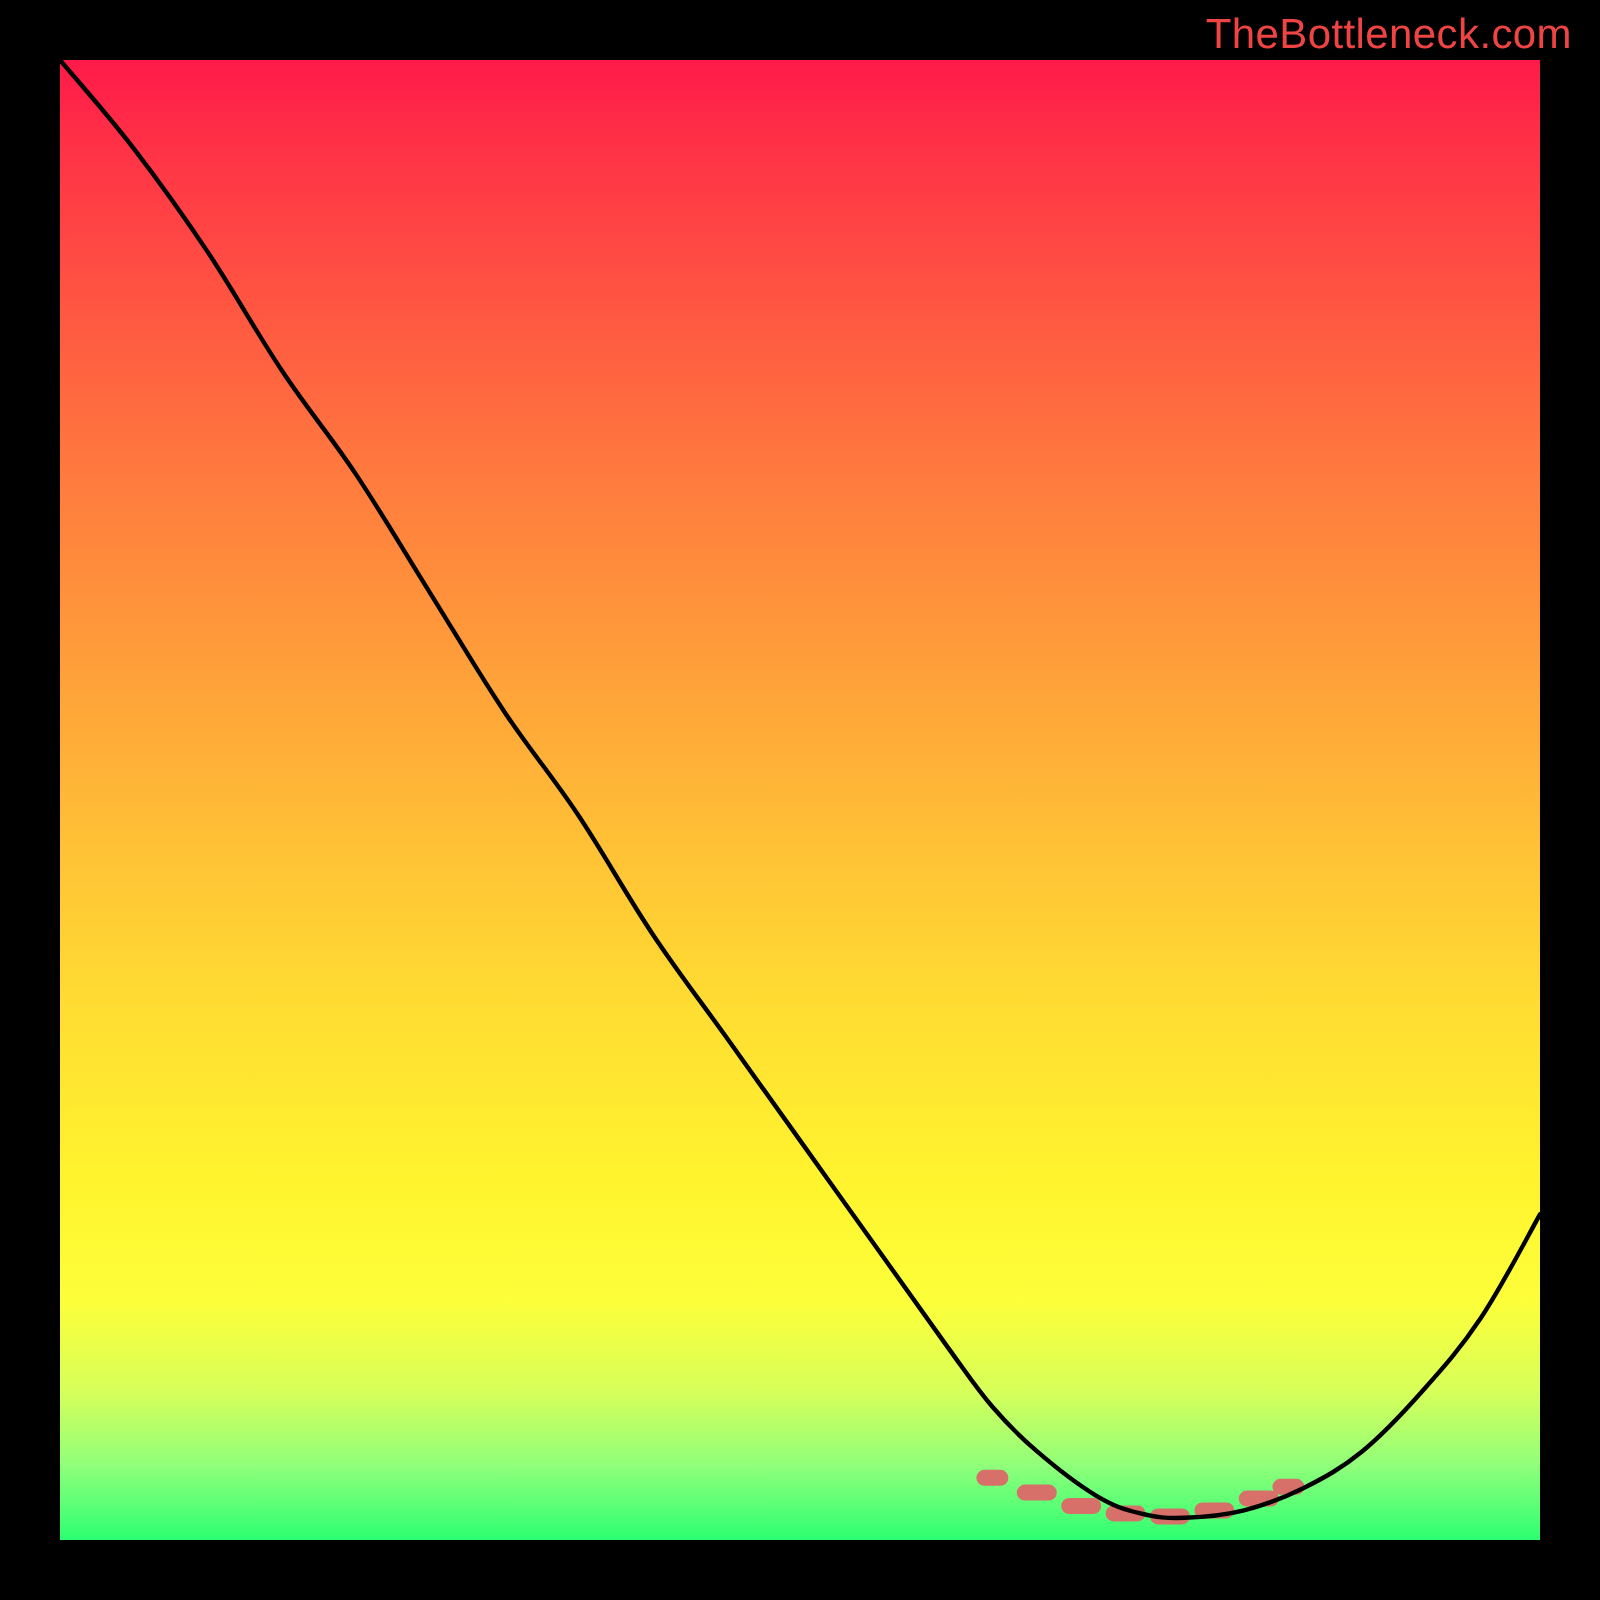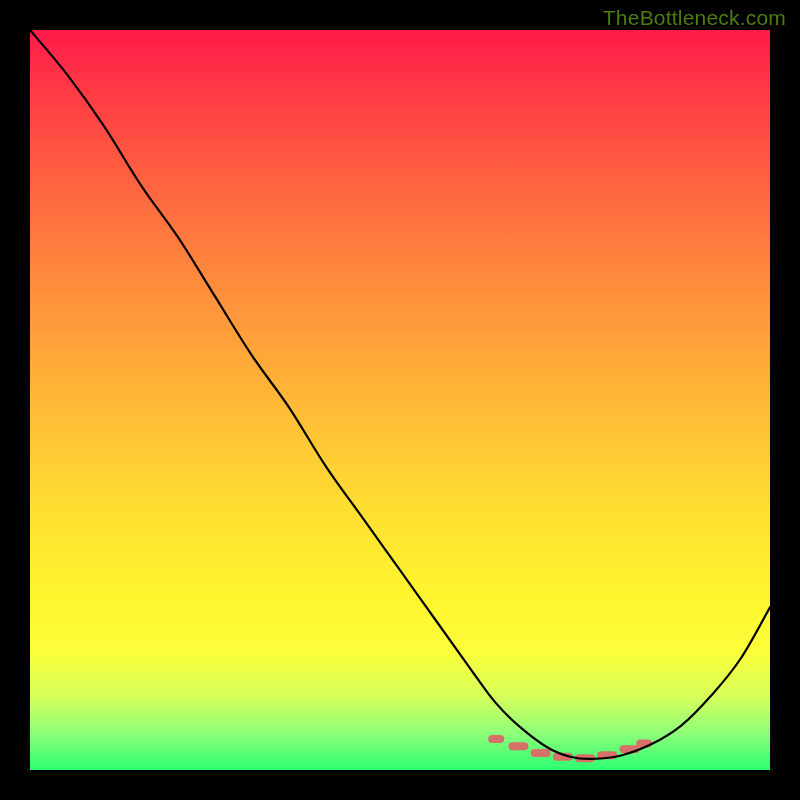--- a/index.html
+++ b/index.html
@@ -14,21 +14,21 @@
   .stage {
     position: relative;
     width: 800px;
     height: 800px;
     background: #000;
   }
   .watermark {
     position: absolute;
     top: 6px;
     right: 14px;
-    color: #4d7c0f;
+    color: #ef4444;
     font-size: 21px;
     font-weight: 400;
     letter-spacing: 0.2px;
     z-index: 5;
   }
   .plot {
     position: absolute;
     left: 30px;
     top: 30px;
     width: 740px;

